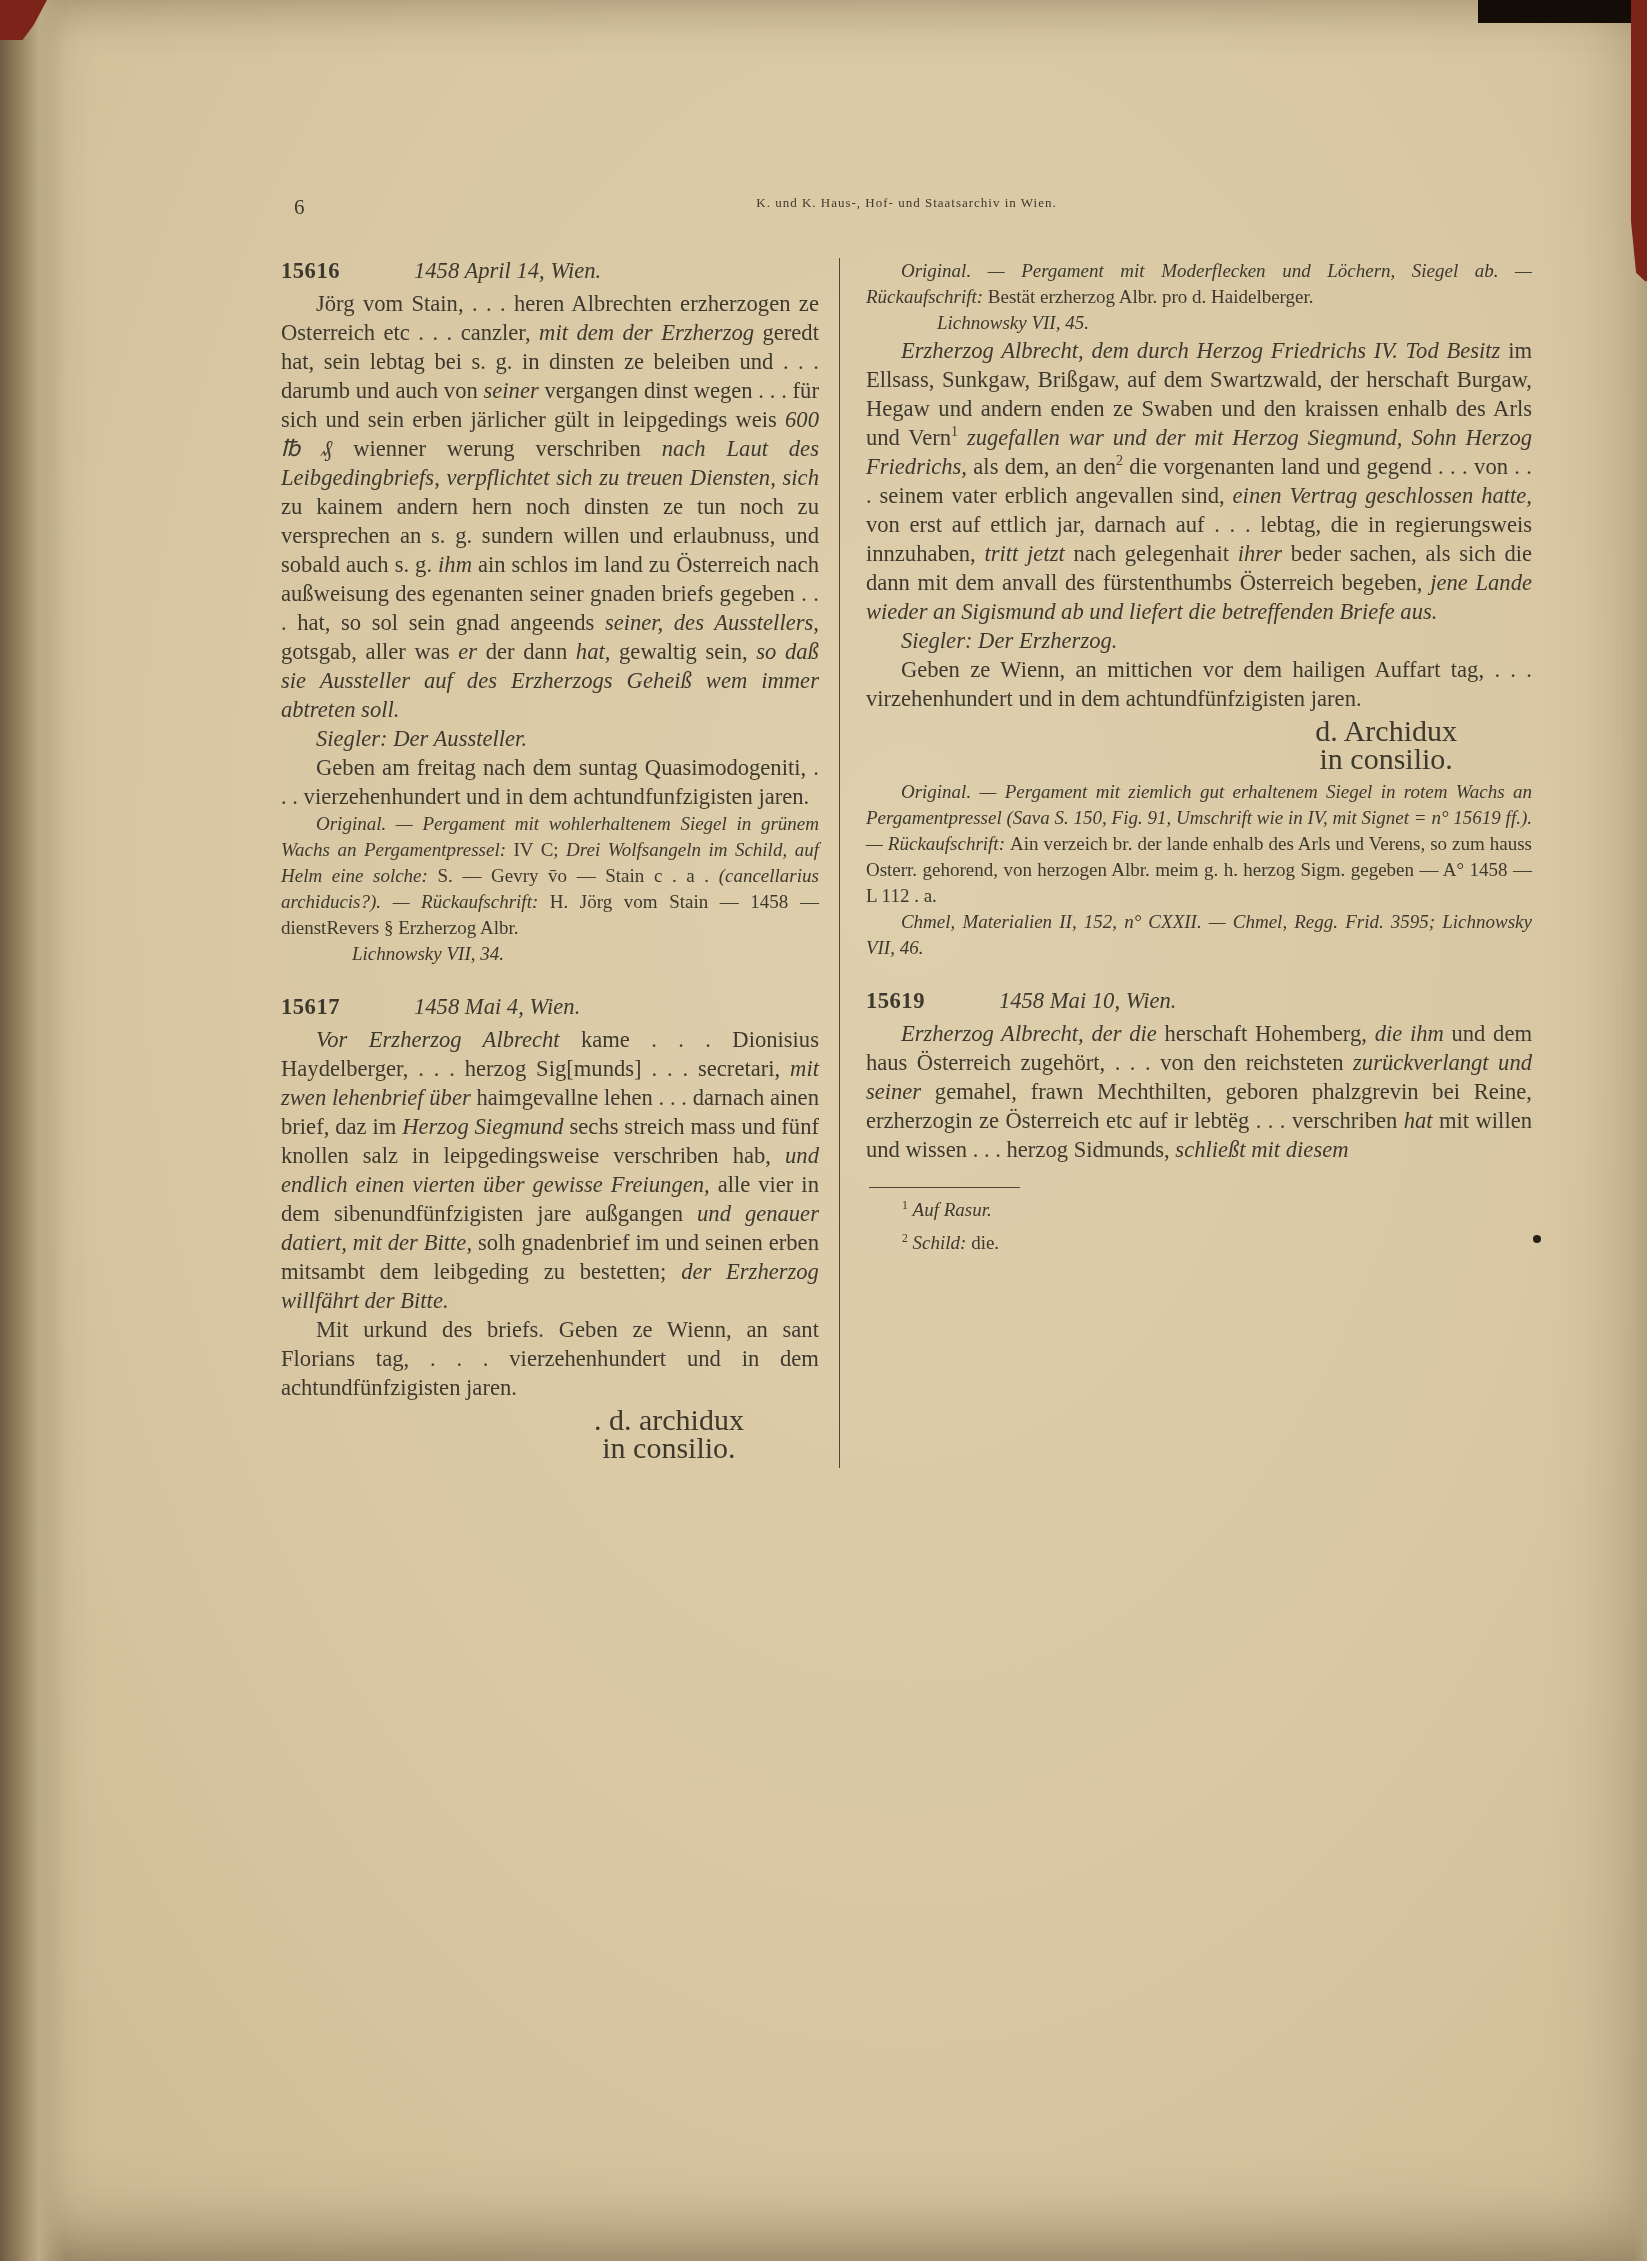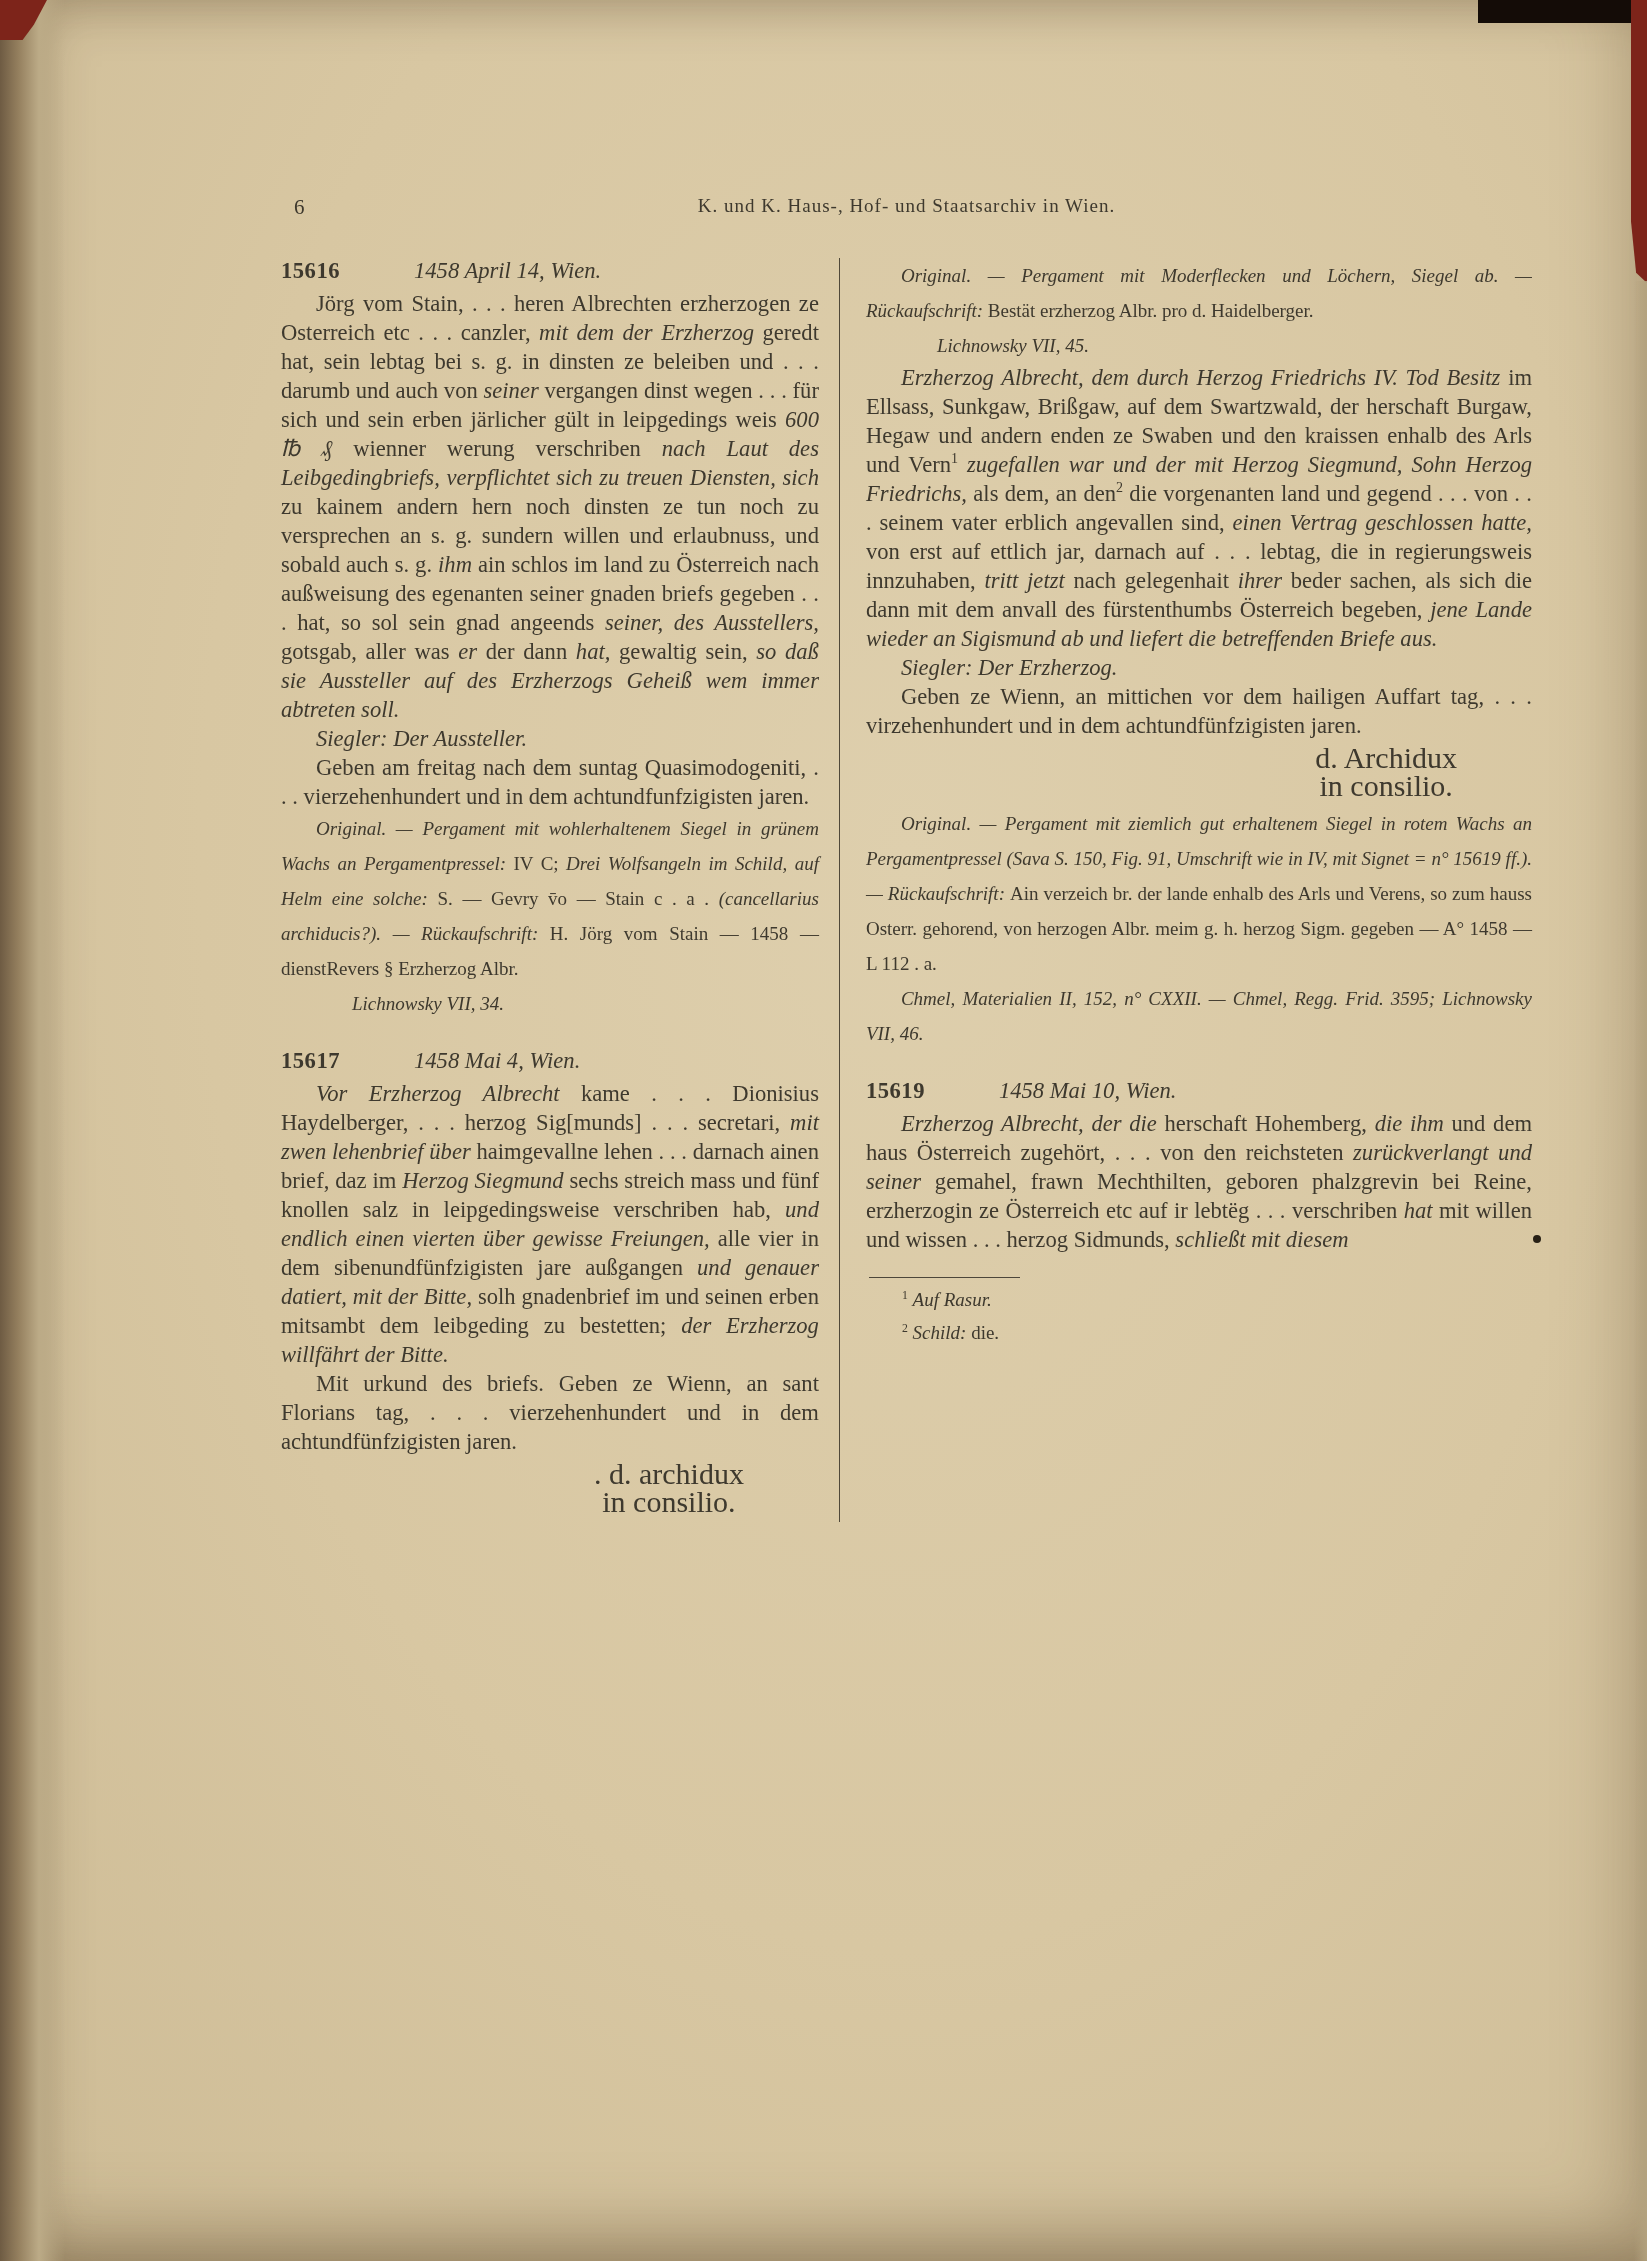--- a/index.html
+++ b/index.html
@@ -22,33 +22,33 @@
   .edge-red-r{position:absolute;right:0;top:0;width:17px;height:284px;background:#7d241a;
     clip-path:polygon(0 0,100% 0,100% 100%,30% 96%,0 78%);}
   .edge-right-shade{position:absolute;right:0;top:281px;bottom:0;width:14px;
     background:linear-gradient(270deg,#b3a27e,rgba(179,162,126,0));}
   .speck{position:absolute;left:1533px;top:1235px;width:8px;height:8px;border-radius:50%;background:#272015;}
 
   
   .page-content{position:absolute;left:281px;top:195px;width:1251px;}
   .pagehead{position:relative;height:32px;margin-bottom:31px;}
   .pagenum{position:absolute;left:13px;top:0;font-size:21px;}
-  .runtitle{display:block;text-align:center;font-size:19px;letter-spacing:1px;}
+  .runtitle{display:block;text-align:center;font-size:13px;letter-spacing:1px;}
 
   .cols{display:flex;align-items:stretch;}
   .col{box-sizing:border-box;}
   .col-left{flex:0 0 44.6%;padding-right:20px;}
   .col-right{flex:1;padding-left:26px;border-left:1.5px solid #4f4839;}
 
   .entry-head{display:flex;align-items:baseline;margin:27px 0 5px;}
   .entry-num{font-weight:700;font-size:22.6px;letter-spacing:0.5px;}
   .entry-date{font-style:italic;font-size:22.6px;margin-left:74px;}
 
   .body-para{font-size:22.6px;line-height:29px;text-align:justify;text-indent:35px;margin:0;hyphens:auto;}
-  .note-para{font-size:19px;line-height:35px;text-align:justify;text-indent:35px;margin:0;hyphens:auto;}
+  .note-para{font-size:19px;line-height:26px;text-align:justify;text-indent:35px;margin:0;hyphens:auto;}
   .ind2{text-indent:71px;}
   .footnote-para{font-size:19px;line-height:25px;text-indent:28px;margin:8px;}
   .sig{font-size:30px;line-height:28px;margin:4px 75px 6px auto;width:max-content;text-align:center;}
   .foot-rule{border-top:1.5px solid #4c463a;width:151px;margin:23px 0 9px 3px;}
   .it{font-style:italic;}
   sup{font-size:62%;line-height:0;vertical-align:super;}
   .col > :first-child{margin-top:0 !important;}
 </style>
 </head>
 <body>

